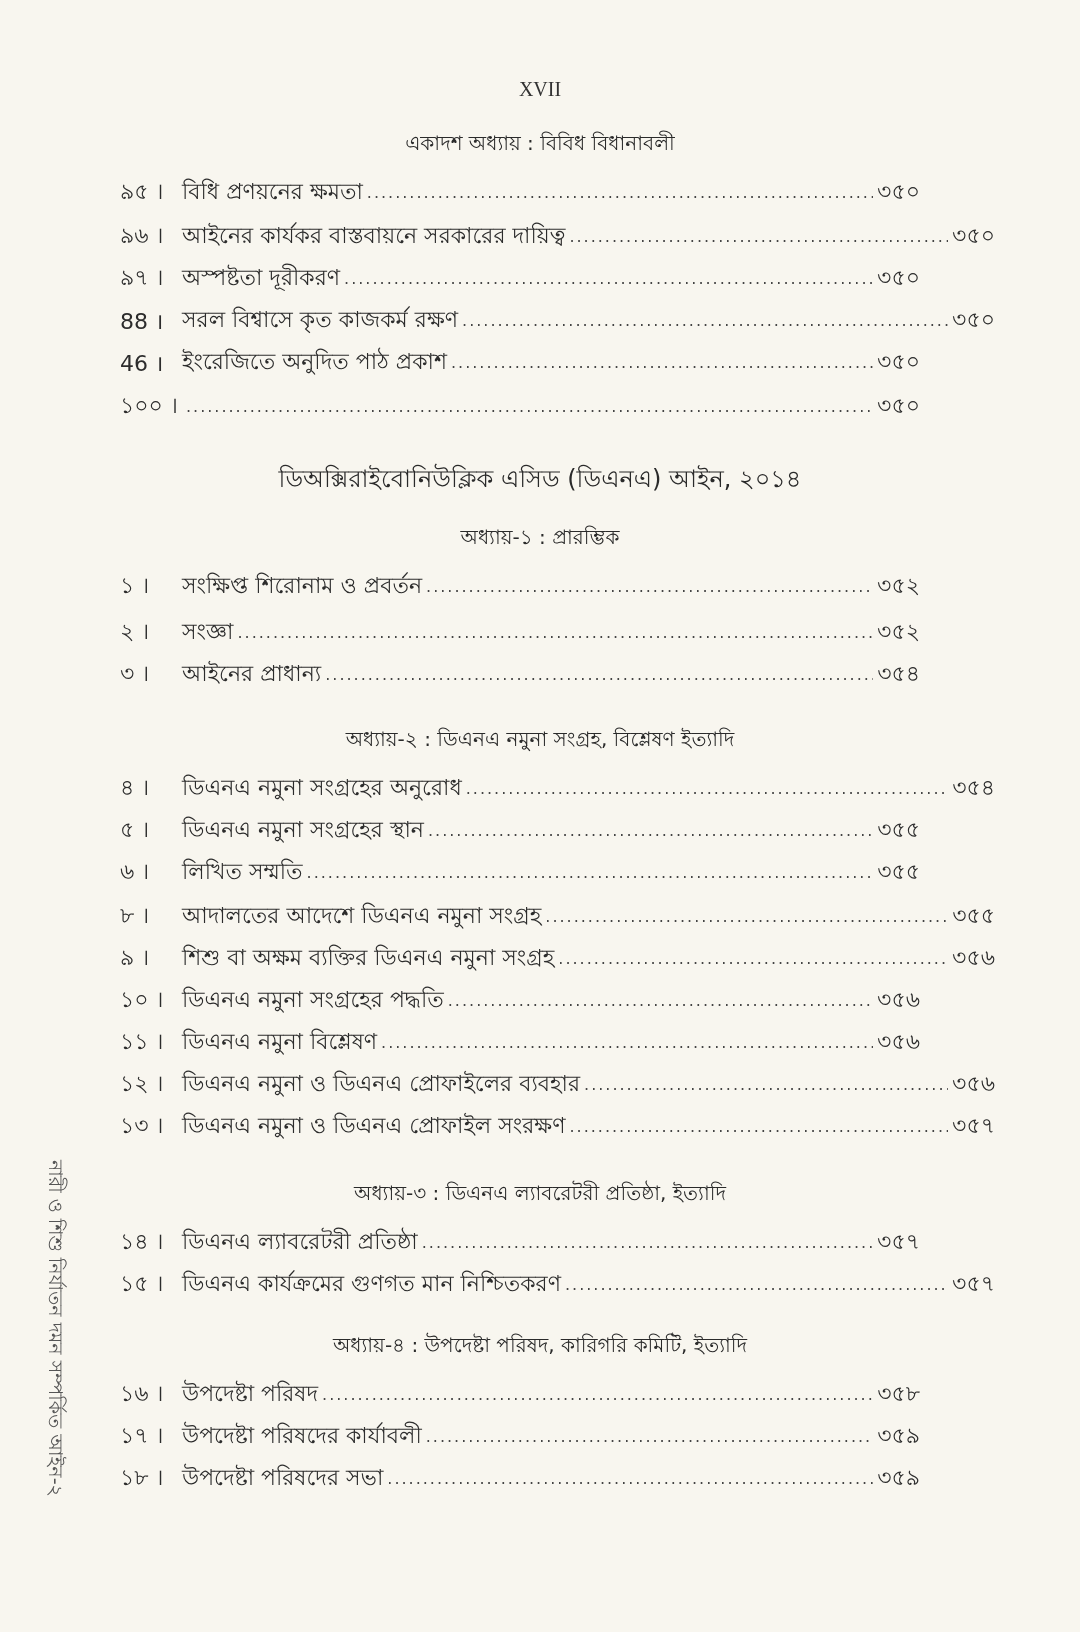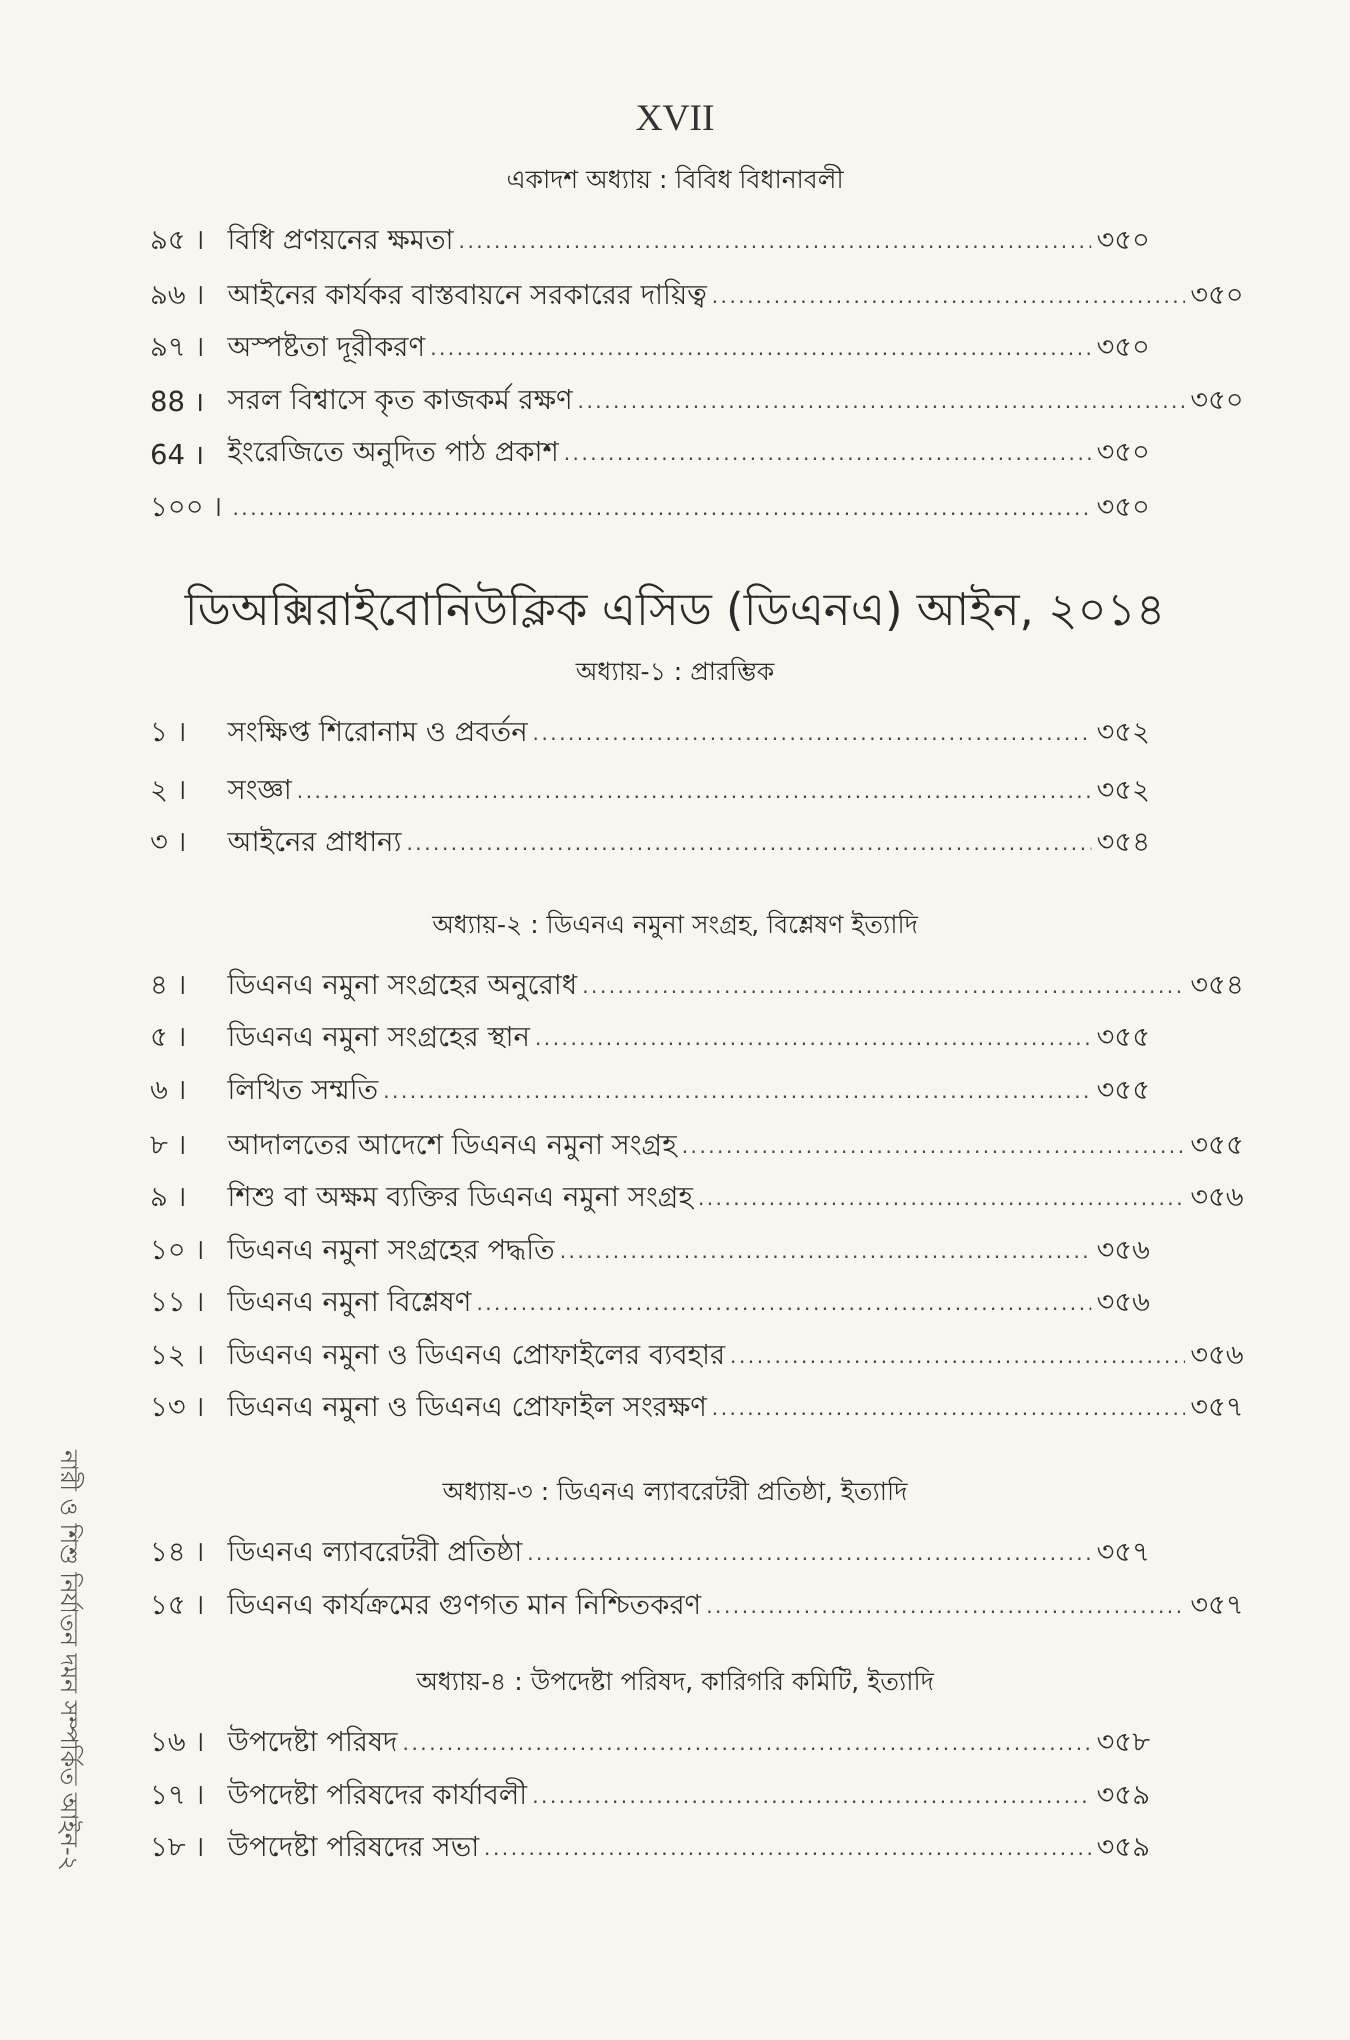--- a/index.html
+++ b/index.html
@@ -6,33 +6,33 @@
   body {
     width: 1080px; height: 1632px; overflow: hidden;
     background: #f8f6ef;
     color: #2a2a2a;
     font-family: "DejaVu Sans", "Liberation Sans", sans-serif;
     position: relative;
   }
   .page { position: absolute; left: 0; top: 0; width: 1080px; height: 1632px; }
   .folio {
     position: absolute; top: 78px; left: 0; width: 1080px; text-align: center;
-    font-family: "Liberation Serif", "DejaVu Serif", serif; font-size: 30px; color: #333;
+    font-family: "Liberation Serif", "DejaVu Serif", serif; font-size: 20px; color: #333;
   }
   .margin-text {
     position: absolute; left: 34px; top: 1160px;
     transform: rotate(90deg); transform-origin: left top;
     font-size: 19px; color: #555; white-space: nowrap;
     left: 70px;
   }
   .heading {
     position: absolute; left: 0; width: 1080px; text-align: center;
     font-size: 20px; color: #2a2a2a;
   }
-  .heading.big { font-size: 36px; }
+  .heading.big { font-size: 24px; }
   .row {
     position: absolute; left: 120px; width: 830px; height: 40px;
     display: flex; align-items: center; font-size: 22px; color: #2c2c2c;
   }
   .row .num { width: 62px; flex: 0 0 62px; white-space: nowrap; }
   .row .title { white-space: nowrap; }
   .row .dots {
     flex: 1 1 auto; overflow: hidden; white-space: nowrap; letter-spacing: 2px;
     color: #444; margin: 0 4px; font-size: 16px;
   }
@@ -69,21 +69,21 @@
     <span class="dots">........................................................................................................................</span>
     <span class="page-no">৩৫০</span>
   </div>
   <div class="row wide" style="top:300px;">
     <span class="num">88 ।</span>
     <span class="title">সরল বিশ্বাসে কৃত কাজকর্ম রক্ষণ</span>
     <span class="dots">........................................................................................................................</span>
     <span class="page-no">৩৫০</span>
   </div>
   <div class="row narrow" style="top:342px;">
-    <span class="num">64 ।</span>
+    <span class="num">46 ।</span>
     <span class="title">ইংরেজিতে অনুদিত পাঠ প্রকাশ</span>
     <span class="dots">........................................................................................................................</span>
     <span class="page-no">৩৫০</span>
   </div>
   <div class="row narrow" style="top:386px;">
     <span class="num">১০০ ।</span>
     <span class="dots">........................................................................................................................</span>
     <span class="page-no">৩৫০</span>
   </div>
 

